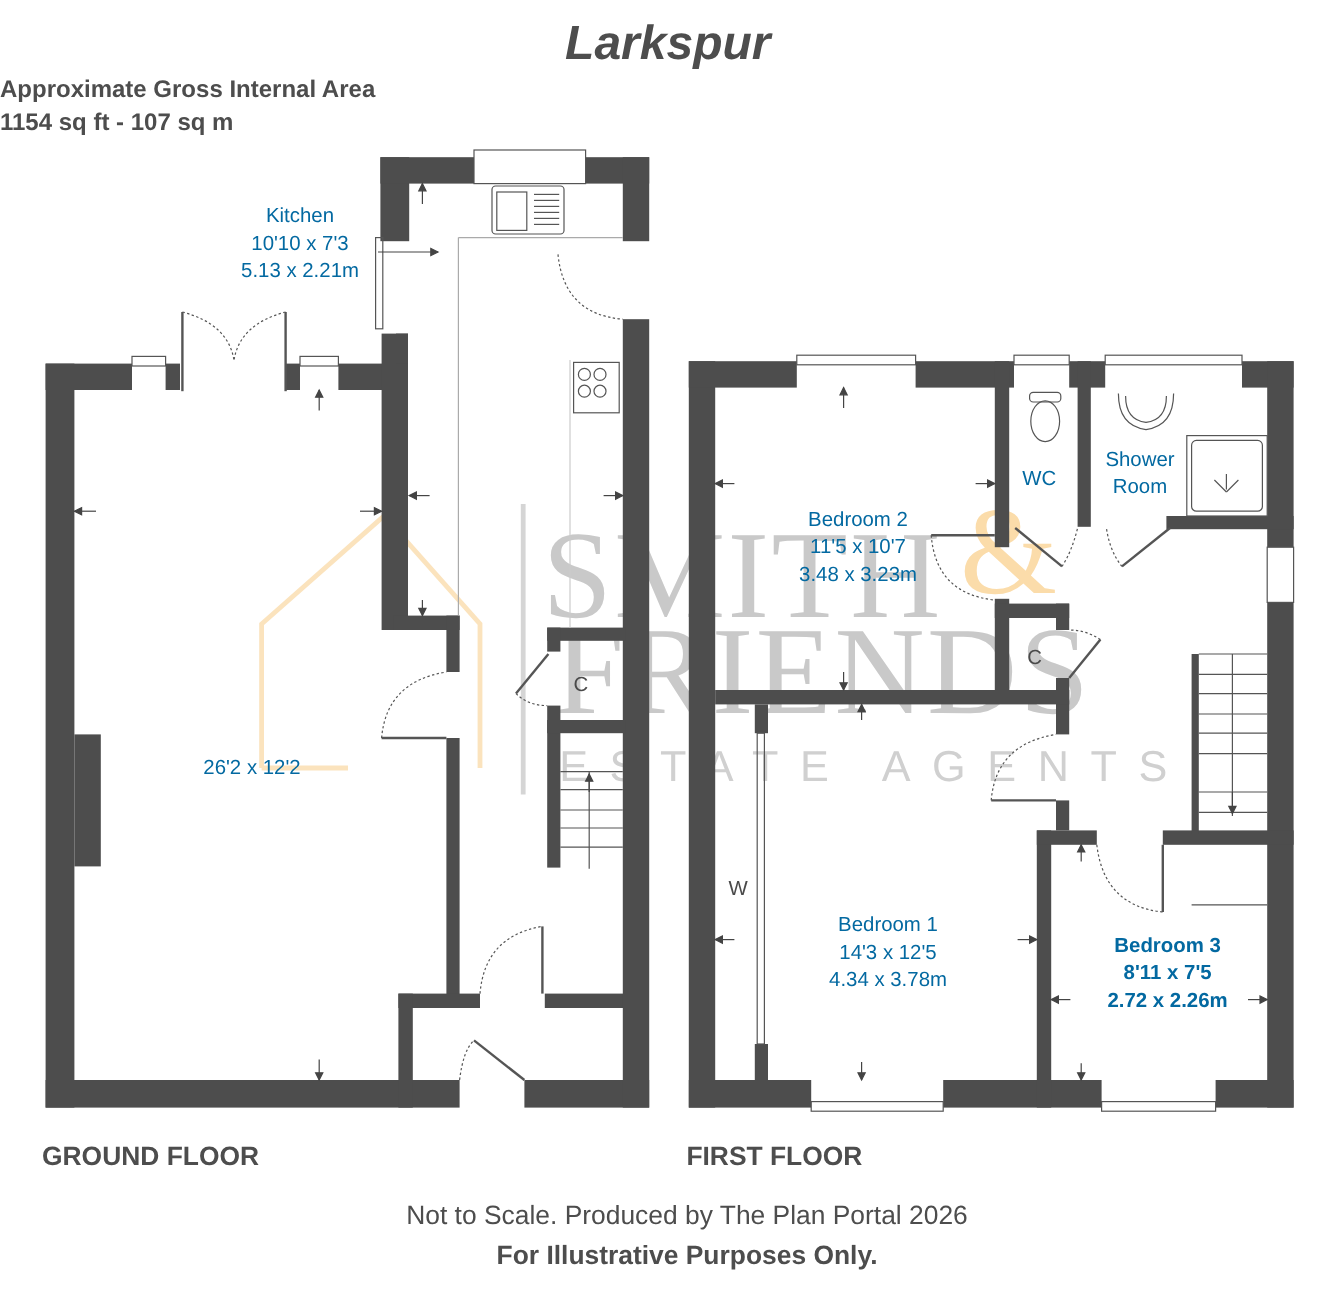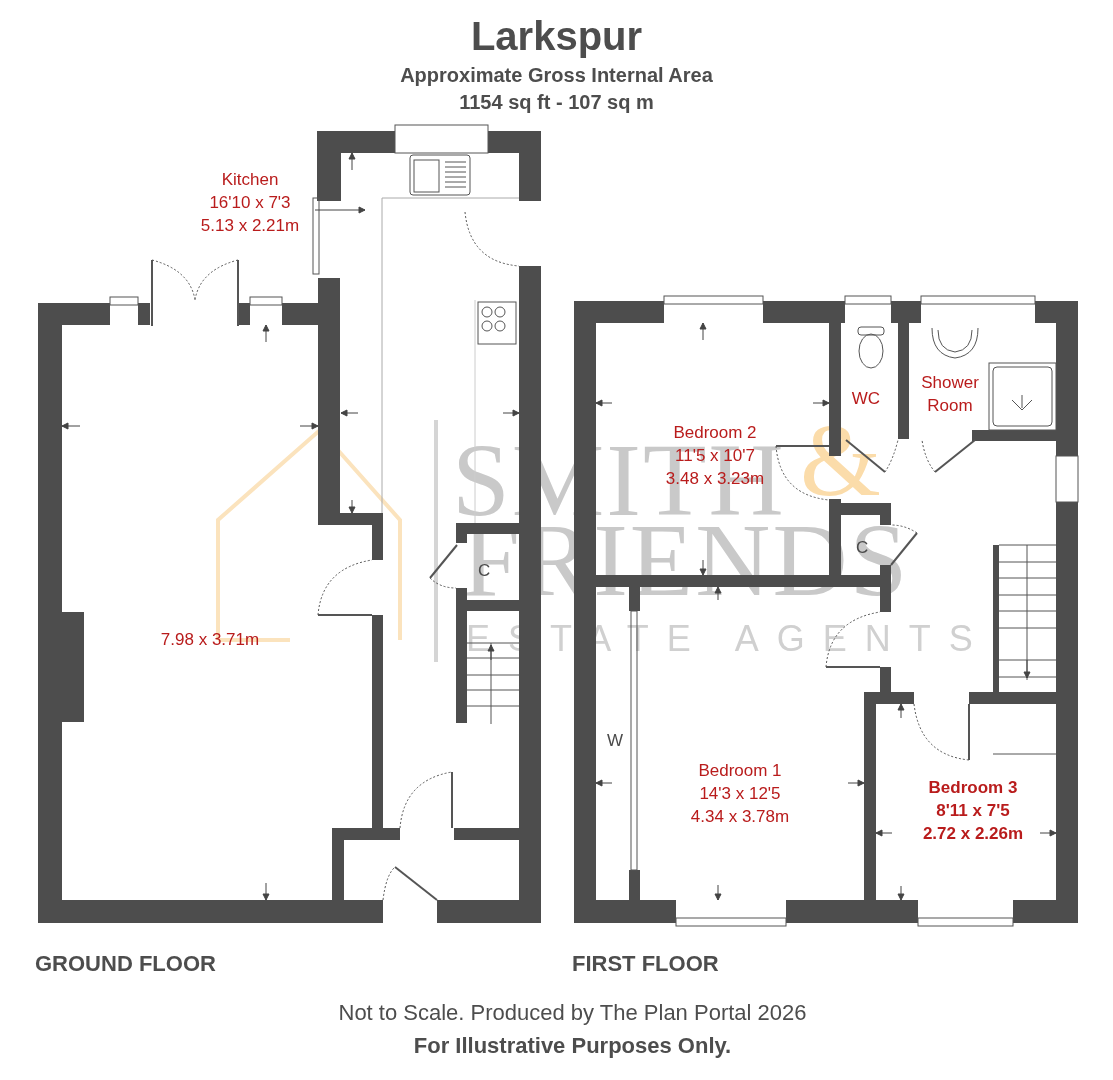--- a/index.html
+++ b/index.html
@@ -1,23 +1,23 @@
 <!DOCTYPE html>
 <html><head>
 <meta charset="utf-8">
 <style>
   html, body { margin:0; padding:0; background:#ffffff; }
   body { width:1113px; height:1080px; position:relative; overflow:hidden;
          font-family:"Liberation Sans", sans-serif; color:#4a4a4a; }
   .wall { position:absolute; background:#4d4d4d; }
   .title { position:absolute; left:0; width:1113px; text-align:center; top:14px;
-           font-size:40px; font-weight:bold; color:#4d4d4d; }
-  .subtitle { position:absolute; left:0; width:1113px; text-align:center;
+           font-size:40px; font-weight:bold; color:#4d4d4d;font-style:italic; }
+  .subtitle { position:absolute; left:0; width:1113px; text-align:left;
               font-size:20px; font-weight:bold; color:#4d4d4d; }
-  .room-label { position:absolute; text-align:center; font-size:17px; color:#b91c1c; line-height:23px; }
+  .room-label { position:absolute; text-align:center; font-size:17px; color:#0369a1; line-height:23px; }
   .floor-label { position:absolute; font-size:22px; font-weight:bold; color:#4d4d4d; }
   .footer { position:absolute; left:16px; width:1113px; text-align:center; font-size:22px; color:#4d4d4d; }
   .footer.bold { font-weight:bold; }
   svg.overlay { position:absolute; left:0; top:0; }
   .wm-big { position:absolute; font-family:"Liberation Serif", serif; font-size:104px; color:#c9c9c9; letter-spacing:2px; }
   .wm-small { position:absolute; font-size:36px; color:#d0d0d0; letter-spacing:18px; }
   .wm-amp { position:absolute; font-family:"Liberation Serif", serif; font-size:104px; color:#fbdcaa; }
   .small-lbl { position:absolute; font-size:17px; color:#4a4a4a; }
 </style>
 </head>
@@ -259,25 +259,25 @@
       <polygon points="901,900 898,894 904,894"></polygon>
     <line x1="1027" y1="660" x2="1027" y2="678"></line>
       <polygon points="1027,678 1024,672 1030,672"></polygon>
     <line x1="491" y1="645" x2="491" y2="660"></line>
       <polygon points="491,645 488,651 494,651"></polygon>
   </g>
 </svg>
 
 <div class="room-label" style="left:180px; top:168px; width:140px;">
   <div>Kitchen</div>
-  <div>16'10 x 7'3</div>
+  <div>10'10 x 7'3</div>
   <div>5.13 x 2.21m</div>
 </div>
 <div class="room-label" style="left:100px; top:628px; width:220px;">
-  <div>7.98 x 3.71m</div>
+  <div>26'2 x 12'2</div>
 </div>
 <div class="small-lbl" style="left:478px; top:561px;">C</div>
 
 <div class="room-label" style="left:640px; top:421px; width:150px;">
   <div>Bedroom 2</div>
   <div>11'5 x 10'7</div>
   <div>3.48 x 3.23m</div>
 </div>
 <div class="room-label" style="left:843px; top:387px; width:46px;">
   <div>WC</div>

